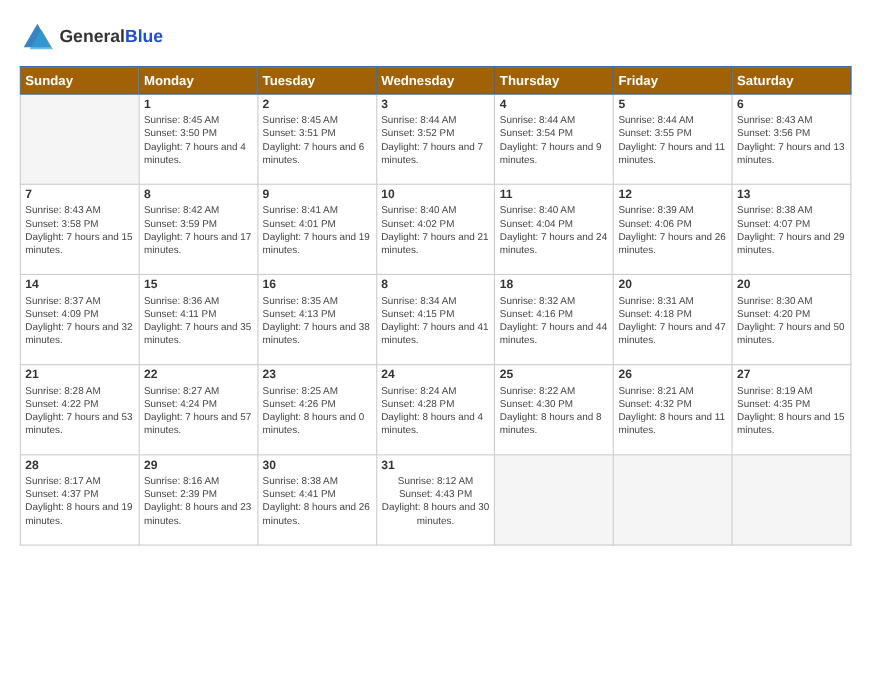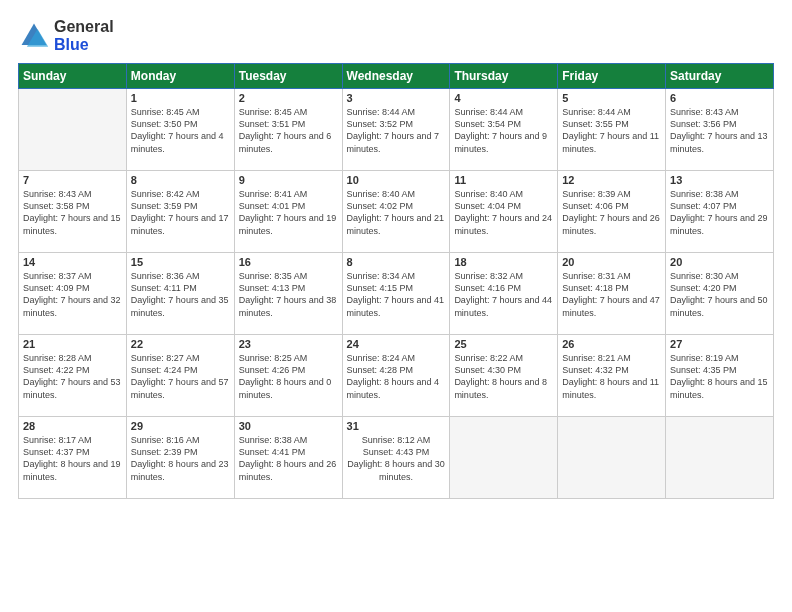--- a/index.html
+++ b/index.html
@@ -22,21 +22,21 @@
       align-items: flex-start;
       margin-bottom: 10px;
     }
     .logo {
       display: flex;
       align-items: center;
       gap: 4px;
     }
     .logo-text {
       display: flex;
-      flex-direction: column;
+      flex-direction: row;
       line-height: 1.1;
       justify-content: center;
     }
     .logo-general {
       font-size: 16px;
       font-weight: bold;
       color: #333;
     }
     .logo-blue {
       font-size: 16px;
@@ -59,21 +59,21 @@
     .location {
       font-size: 14px;
       color: #333;
     }
     .calendar {
       width: 100%;
       border-collapse: collapse;
       table-layout: fixed;
     }
     .calendar th {
-      background: #15803d;
+      background: #a16207;
       color: #fff;
       font-size: 12px;
       font-weight: bold;
       padding: 5px 4px;
       text-align: left;
       border: 1px solid #2d6db5;
     }
     .calendar td {
       border: 1px solid #ccc;
       vertical-align: top;

